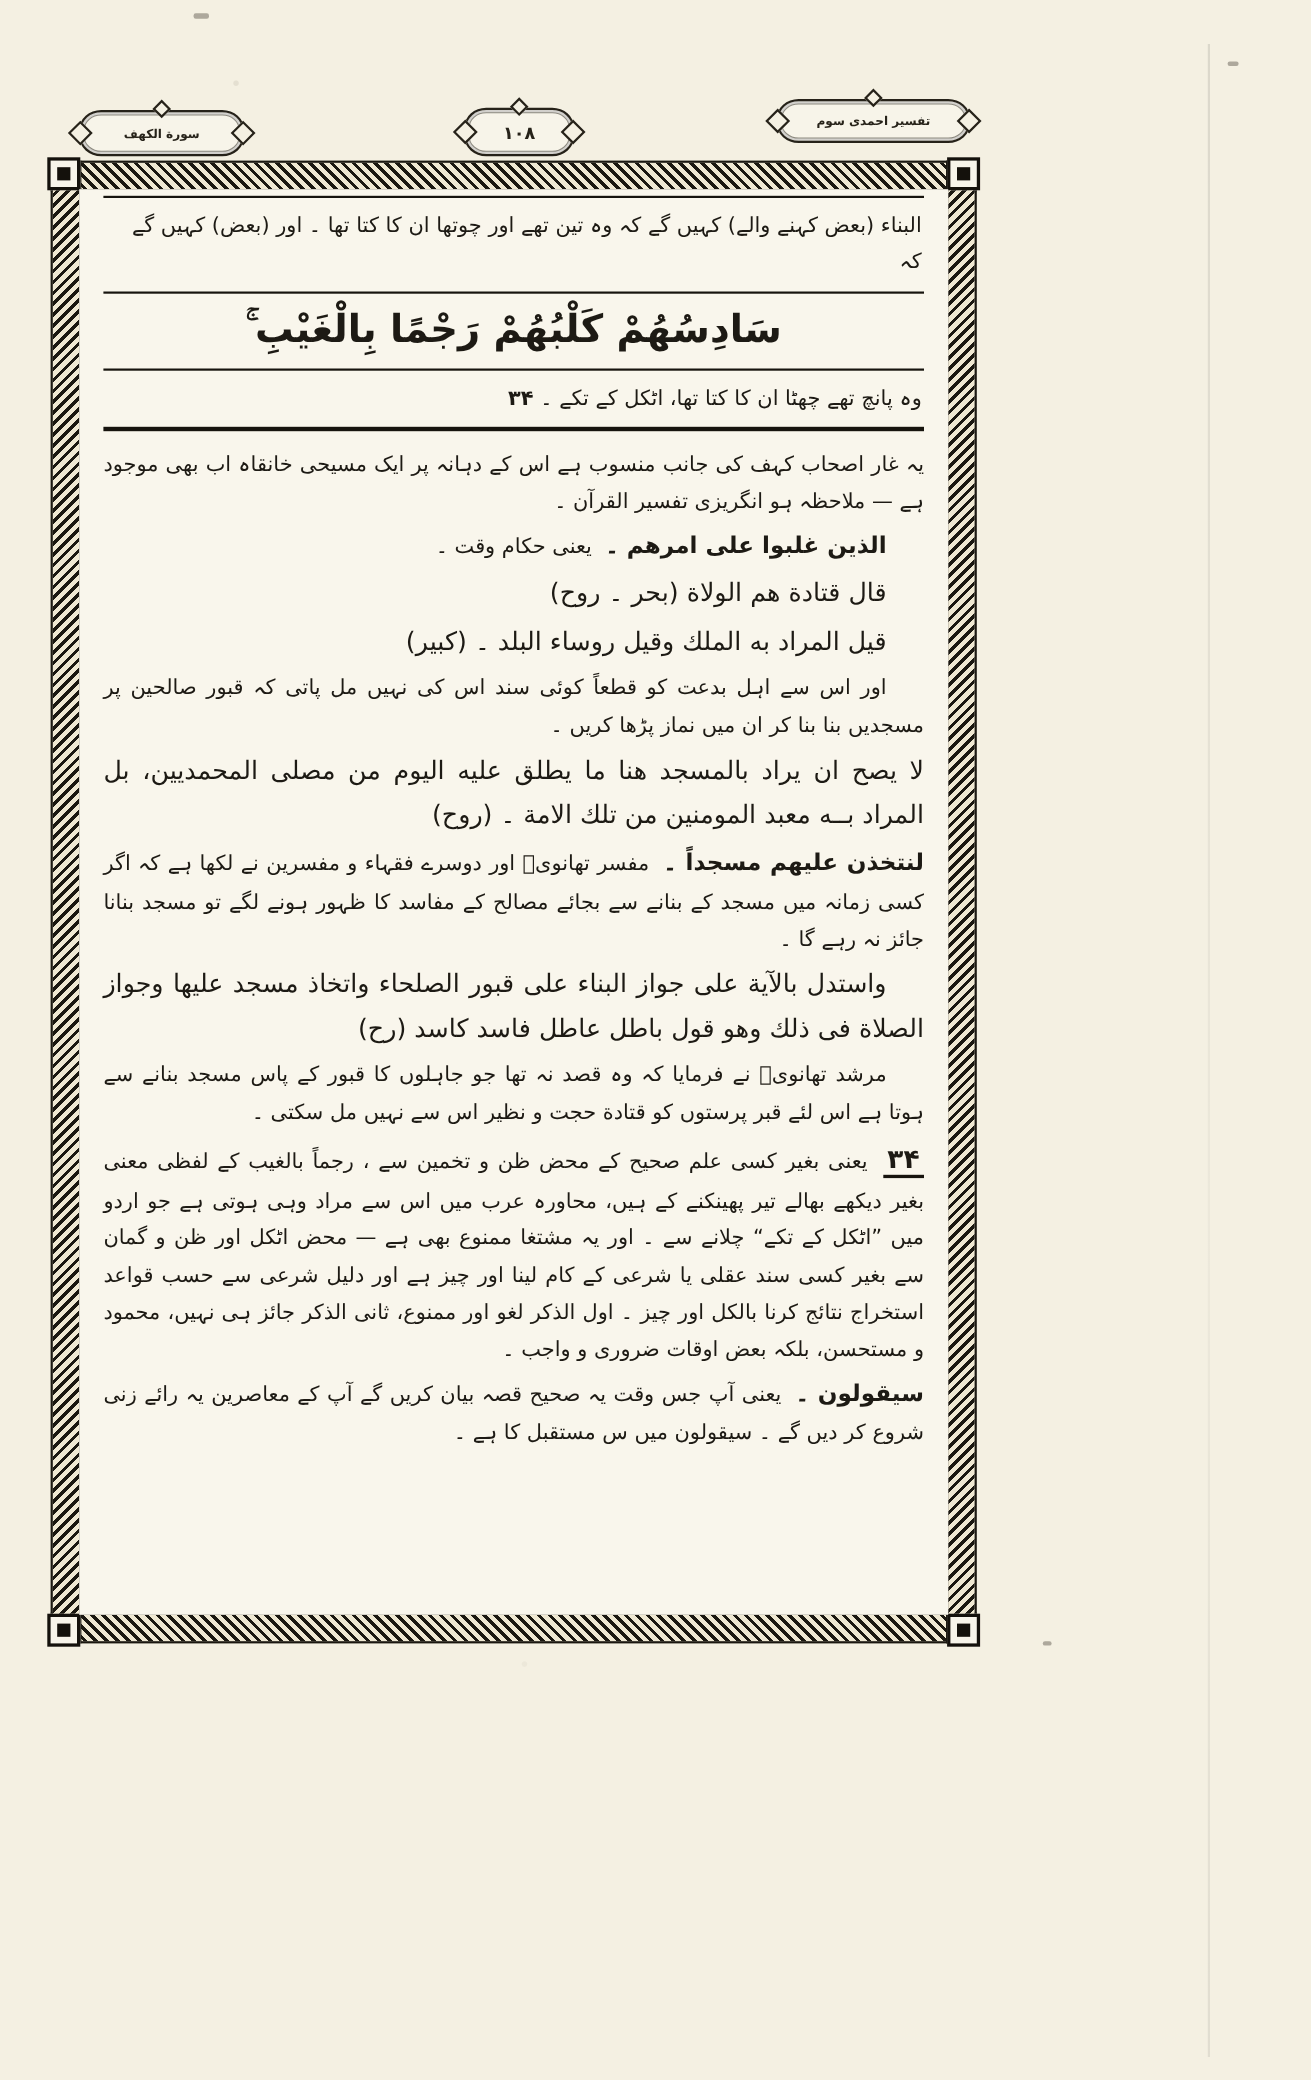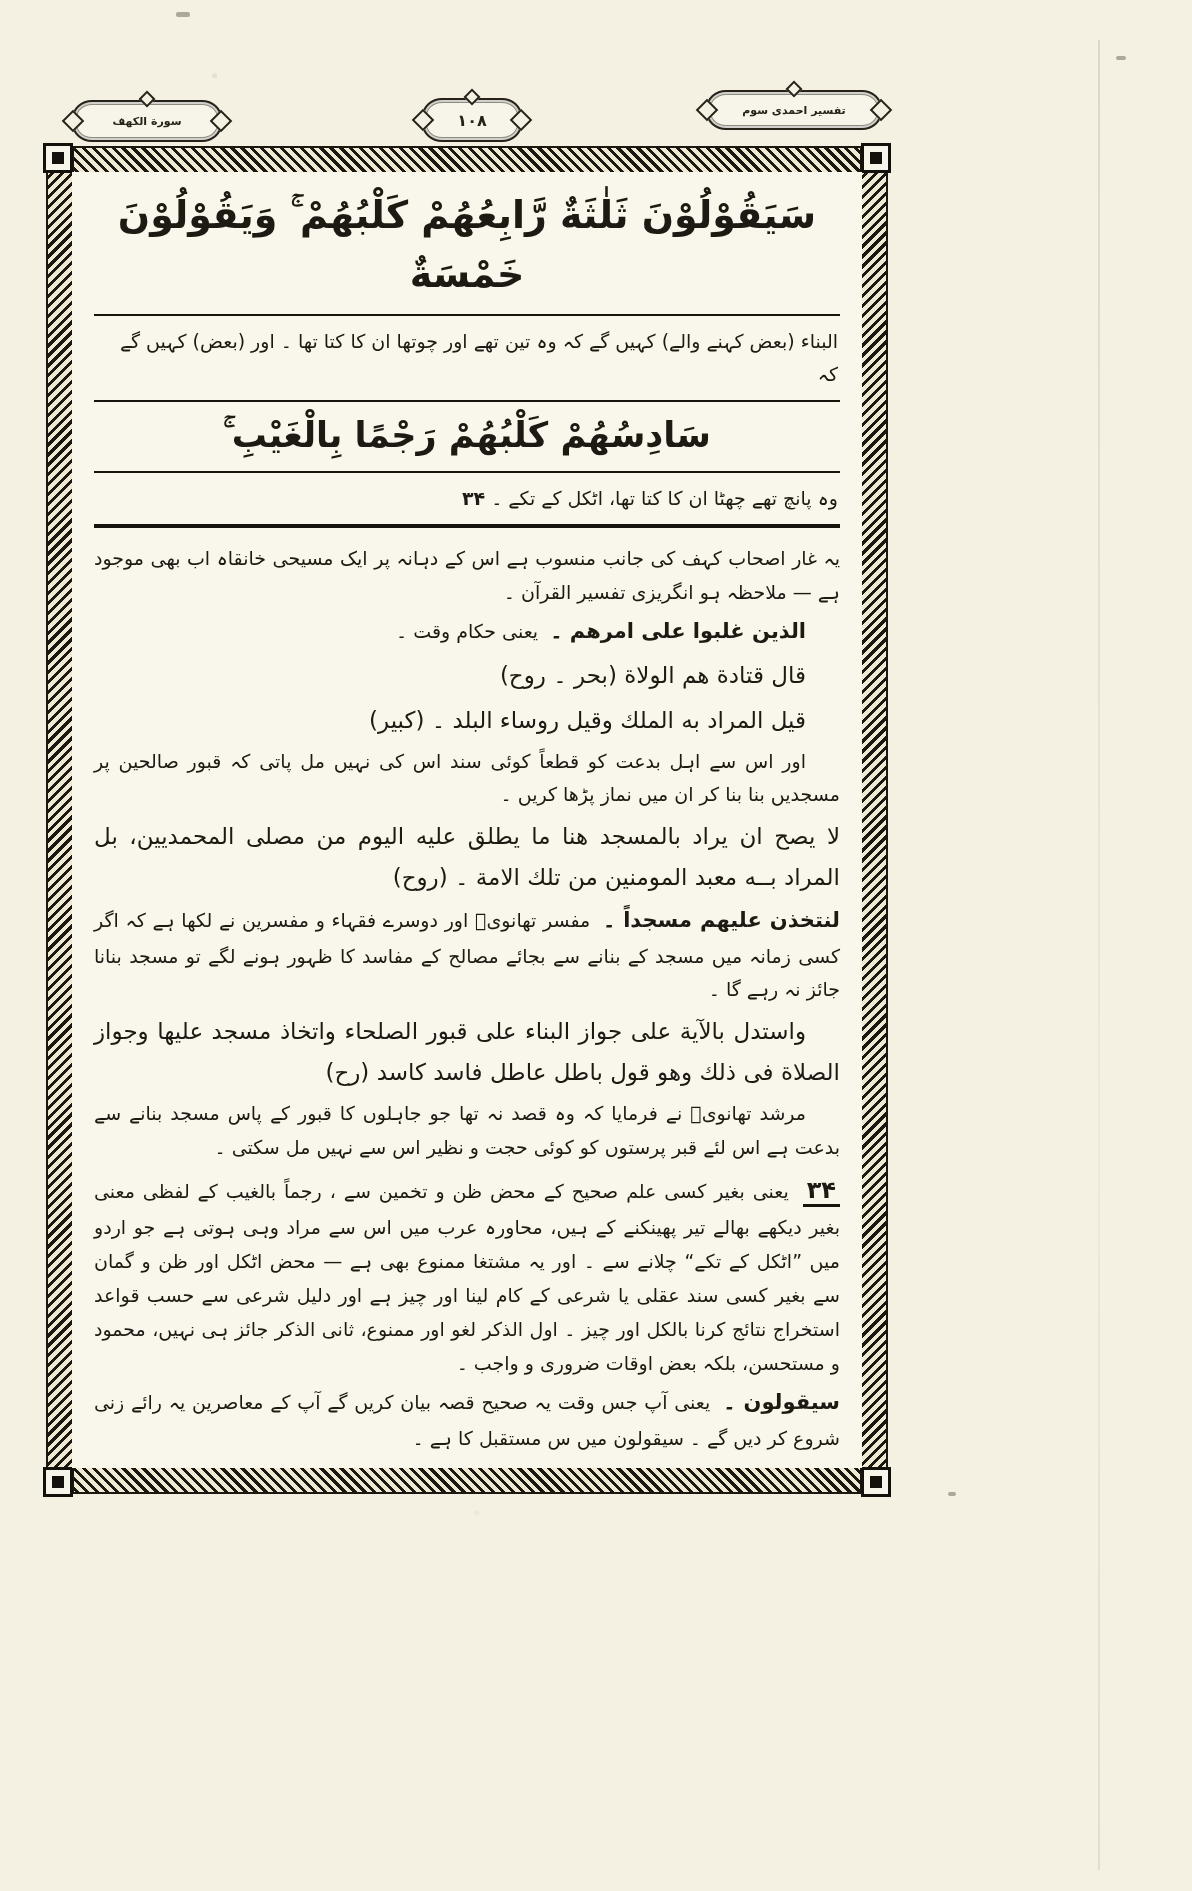--- a/index.html
+++ b/index.html
@@ -133,21 +133,20 @@
     <div class="edge h bottom"></div>
     <div class="edge v left"></div>
     <div class="edge v right"></div>
     <div class="corner tl"></div>
     <div class="corner tr"></div>
     <div class="corner bl"></div>
     <div class="corner br"></div>
 
     <div class="inner">
 
-      <div class="verse">سَيَقُوْلُوْنَ ثَلٰثَةٌ رَّابِعُهُمْ كَلْبُهُمْ ۚ وَيَقُوْلُوْنَ خَمْسَةٌ</div>
       <hr class="rule">
       <div class="trans">البناء (بعض کہنے والے) کہیں گے کہ وہ تین تھے اور چوتھا ان کا کتا تھا ۔ اور (بعض) کہیں گے کہ</div>
       <hr class="rule">
       <div class="verse small">سَادِسُهُمْ كَلْبُهُمْ رَجْمًا بِالْغَيْبِ ۚ</div>
       <hr class="rule">
       <div class="trans">
         <span>وہ پانچ تھے چھٹا ان کا کتا تھا، اٹکل کے تکے ۔</span>
         <span class="vno">۳۴</span>
       </div>
       <hr class="rule thick">
@@ -183,21 +182,21 @@
         <p class="para">
           <b class="lead">لنتخذن عليهم مسجداً ۔</b>
           <span>مفسر تھانویؒ اور دوسرے فقہاء و مفسرین نے لکھا ہے کہ اگر کسی زمانہ میں مسجد کے بنانے سے بجائے مصالح کے مفاسد کا ظہور ہونے لگے تو مسجد بنانا جائز نہ رہے گا ۔</span>
         </p>
 
         <p class="para ar indent">
           <span>واستدل بالآية على جواز البناء على قبور الصلحاء واتخاذ مسجد عليها وجواز الصلاة فى ذلك وهو قول باطل عاطل فاسد كاسد (رح)</span>
         </p>
 
         <p class="para indent">
-          <span>مرشد تھانویؒ نے فرمایا کہ وہ قصد نہ تھا جو جاہلوں کا قبور کے پاس مسجد بنانے سے بدعت ہے اس لئے قبر پرستوں کو کوئی حجت و نظیر اس سے نہیں مل سکتی ۔</span>
+          <span>مرشد تھانویؒ نے فرمایا کہ وہ قصد نہ تھا جو جاہلوں کا قبور کے پاس مسجد بنانے سے ہوتا ہے اس لئے قبر پرستوں کو قتادة حجت و نظیر اس سے نہیں مل سکتی ۔</span>
         </p>
 
         <p class="para">
           <span class="marker">۳۴</span>
           <span>یعنی بغیر کسی علم صحیح کے محض ظن و تخمین سے ، رجماً بالغیب کے لفظی معنی بغیر دیکھے بھالے تیر پھینکنے کے ہیں، محاورہ عرب میں اس سے مراد وہی ہوتی ہے جو اردو میں ”اٹکل کے تکے“ چلانے سے ۔ اور یہ مشتغا ممنوع بھی ہے — محض اٹکل اور ظن و گمان سے بغیر کسی سند عقلی یا شرعی کے کام لینا اور چیز ہے اور دلیل شرعی سے حسب قواعد استخراج نتائج کرنا بالکل اور چیز ۔ اول الذکر لغو اور ممنوع، ثانی الذکر جائز ہی نہیں، محمود و مستحسن، بلکہ بعض اوقات ضروری و واجب ۔</span>
         </p>
 
         <p class="para">
           <b class="lead">سيقولون ۔</b>
           <span>یعنی آپ جس وقت یہ صحیح قصہ بیان کریں گے آپ کے معاصرین یہ رائے زنی شروع کر دیں گے ۔ سیقولون میں س مستقبل کا ہے ۔</span>

